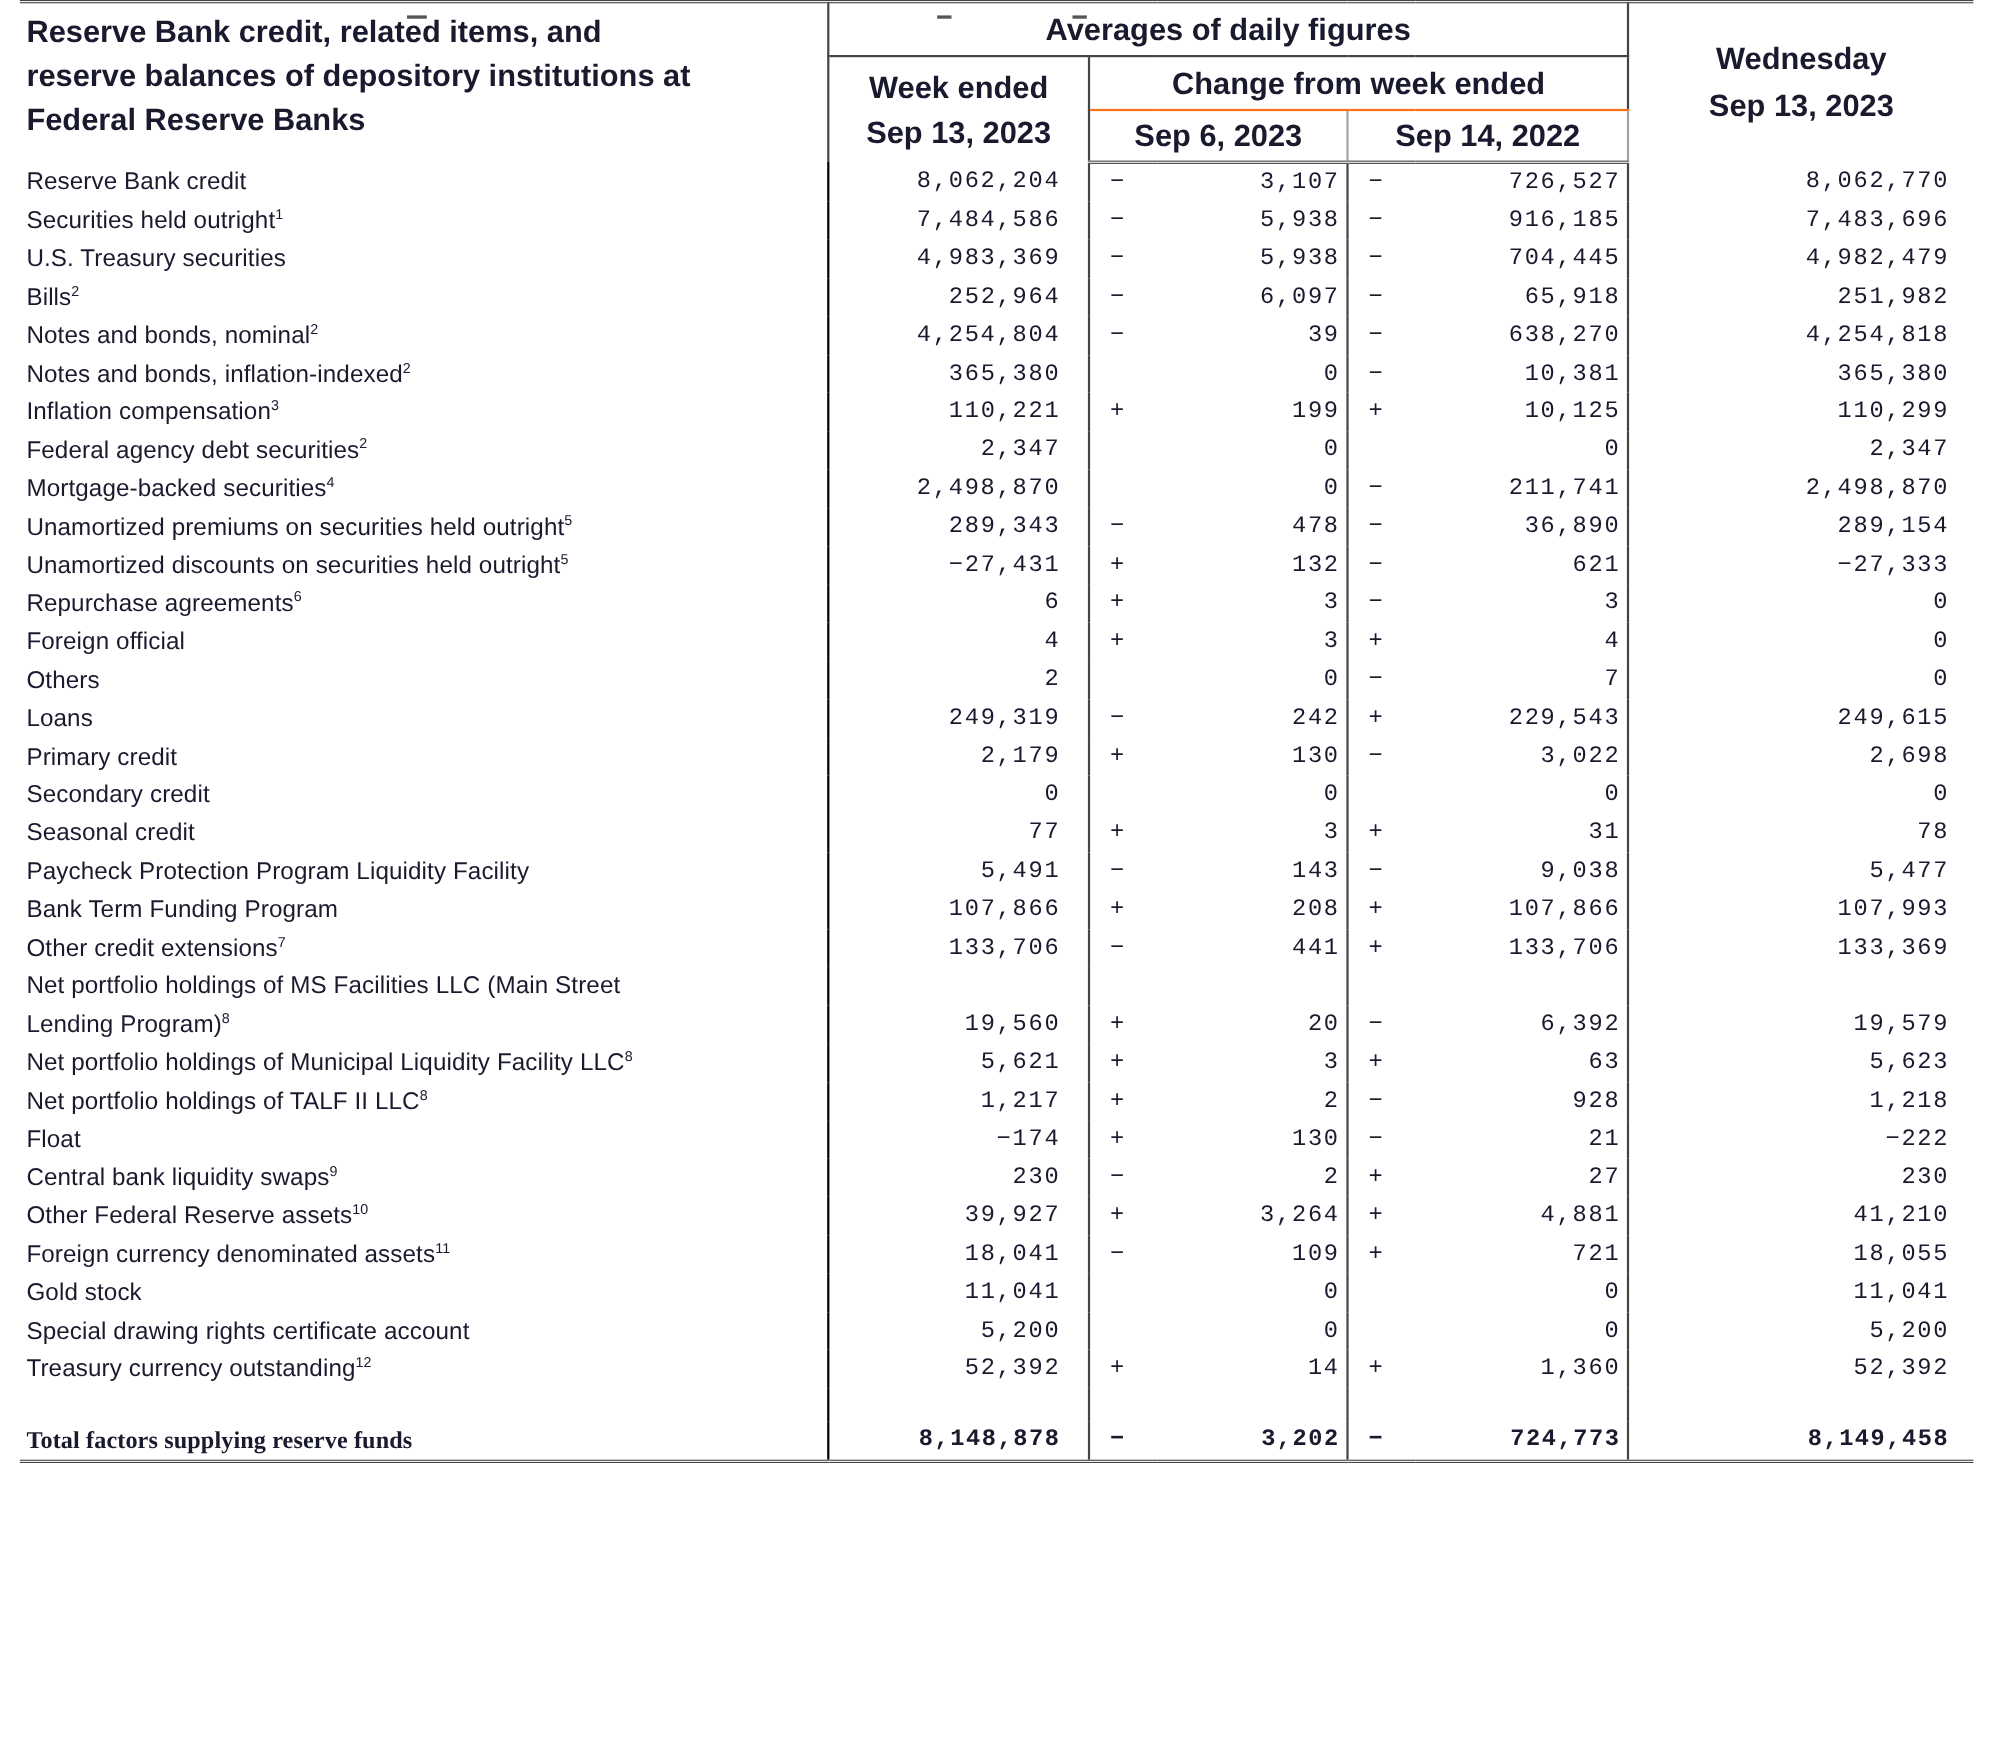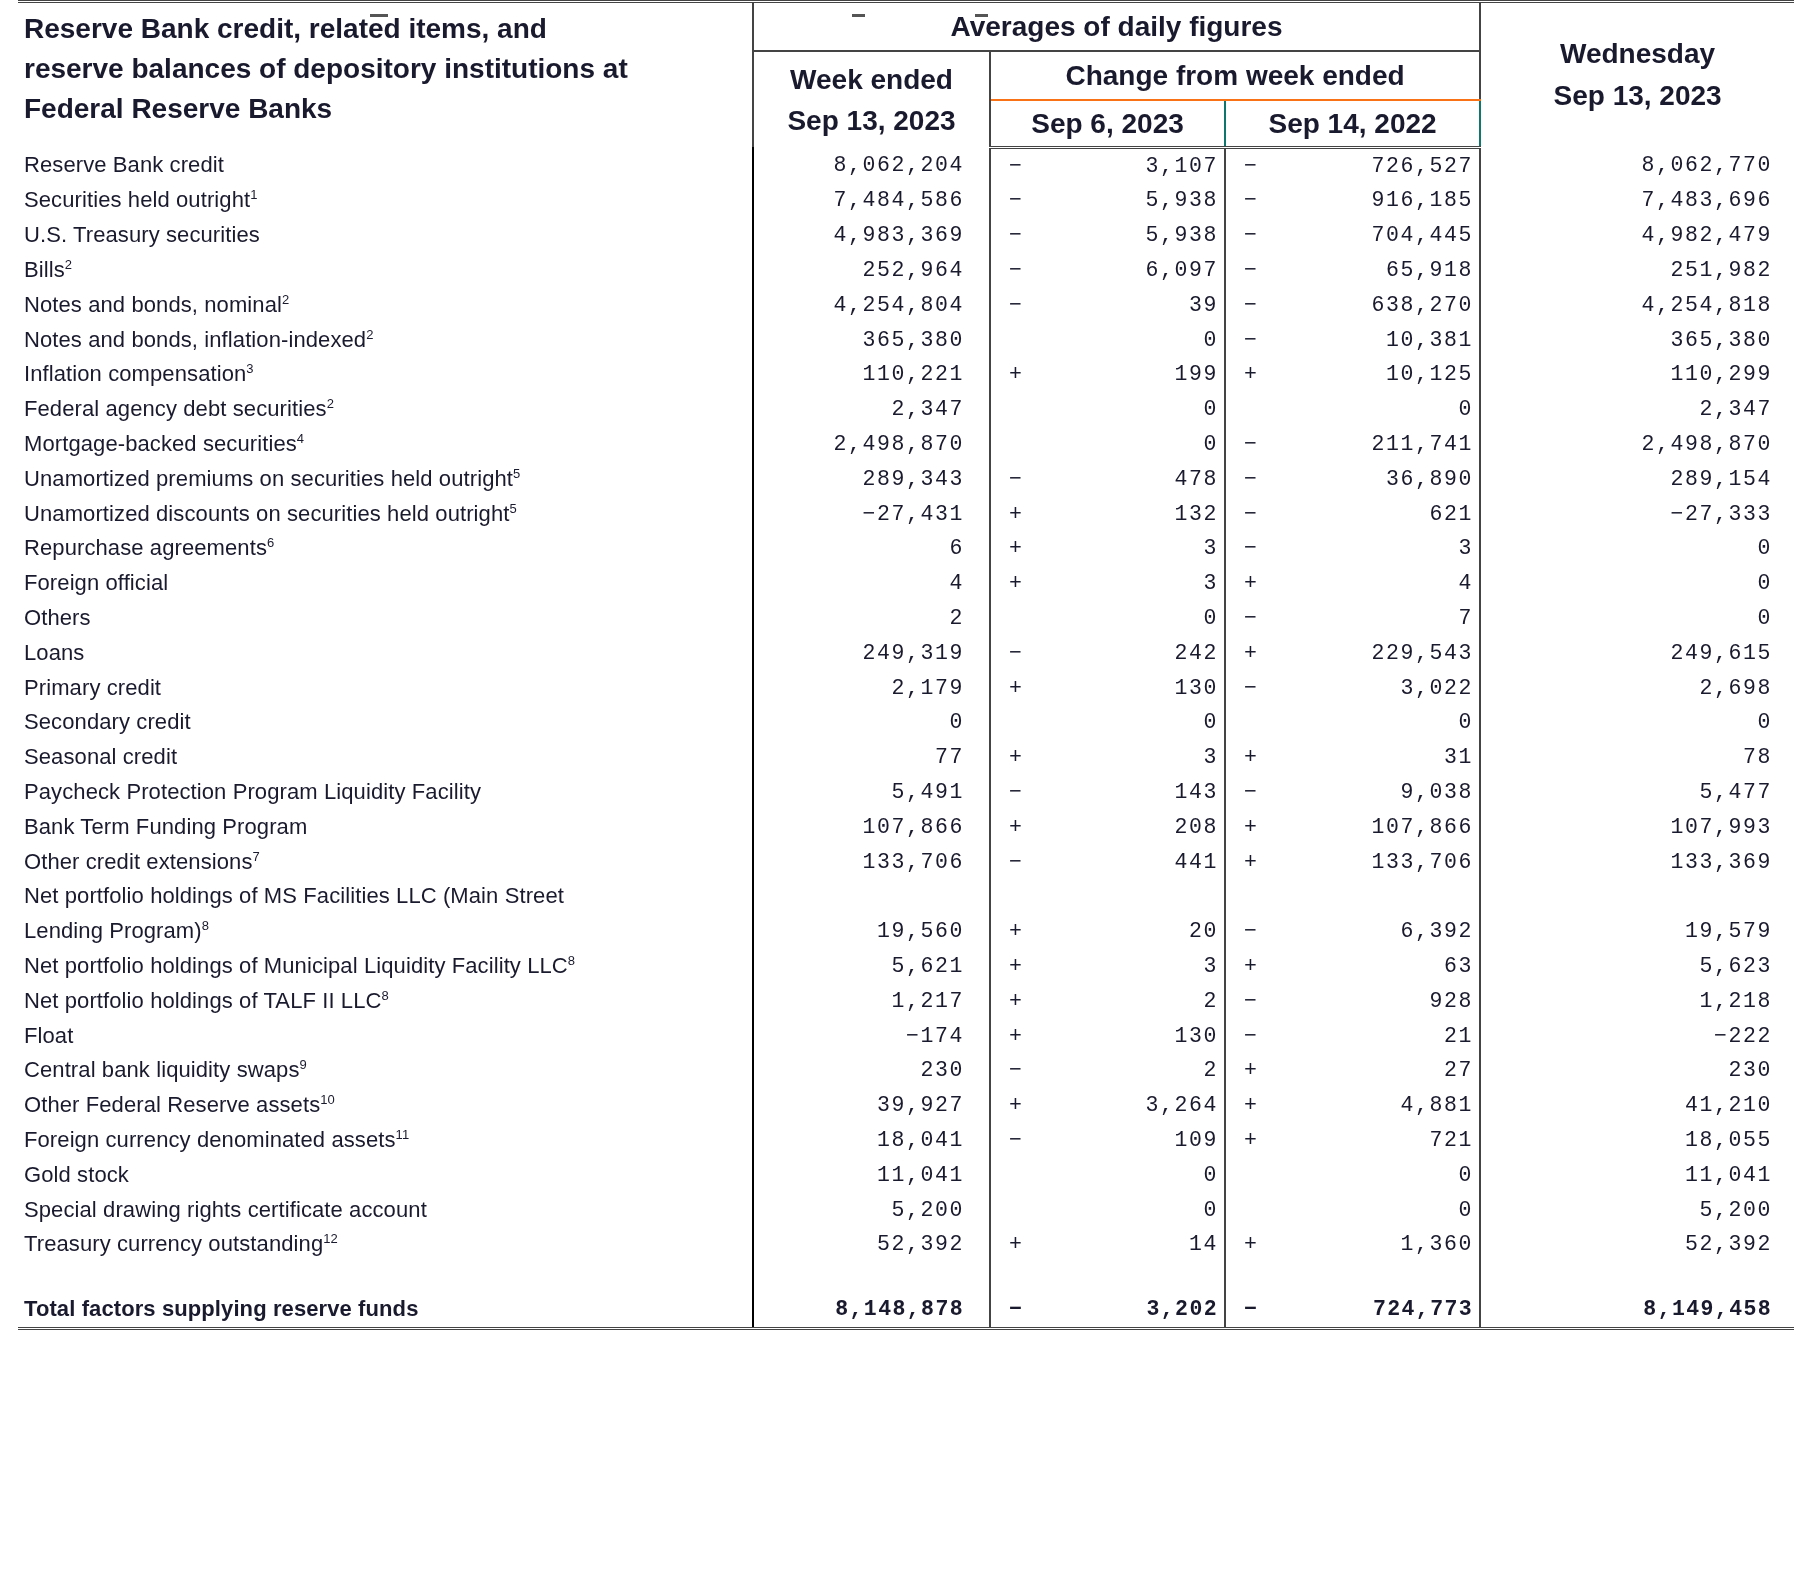--- a/index.html
+++ b/index.html
@@ -96,21 +96,21 @@
   }
   th.hd-weekended .ln { display: block; }
 
   th.hd-chgfrom {
     border-bottom: 2px solid #f97316;
     border-right: 2px solid #444;
     padding: 8px 0 7px;
   }
   th.hd-date {
     padding: 6px 0 6px;
-    border-right: 2px solid #0f766e;
+    border-right: 2px solid #a3a3a3;
     margin-left: 27px;
   }
   th.hd-date.last { }
 
   .hd-rule-bottom td, .hd-rule-bottom th { border-bottom: 3px double #444; }
 
   
   tbody td {
     padding: 0;
     height: 34.8px;
@@ -146,21 +146,21 @@
   .ind0 { padding-left: 6px; }
   .ind1 { padding-left: 32px; }
   .ind2 { padding-left: 58px; }
   .ind3 { padding-left: 84px; }
 
   sup { font-size: 13px; vertical-align: super; line-height: 0; }
 
   tr.spacer td { height: 30px; line-height: 30px; }
 
   tr.total td { font-weight: bold; }
-  tr.total td.label { font-weight: bold; }
+  tr.total td.label { font-weight: bold; font-family: Liberation Serif, serif; }
   tr.total td.num { font-weight: bold; letter-spacing: 1.4px; }
   table.fed tbody tr.total td { border-bottom: 3px double #444; }
 </style>
 </head>
 <body>
 
 <div class="page">
 
   <div class="stray s1"></div>
   <div class="stray s2"></div>

